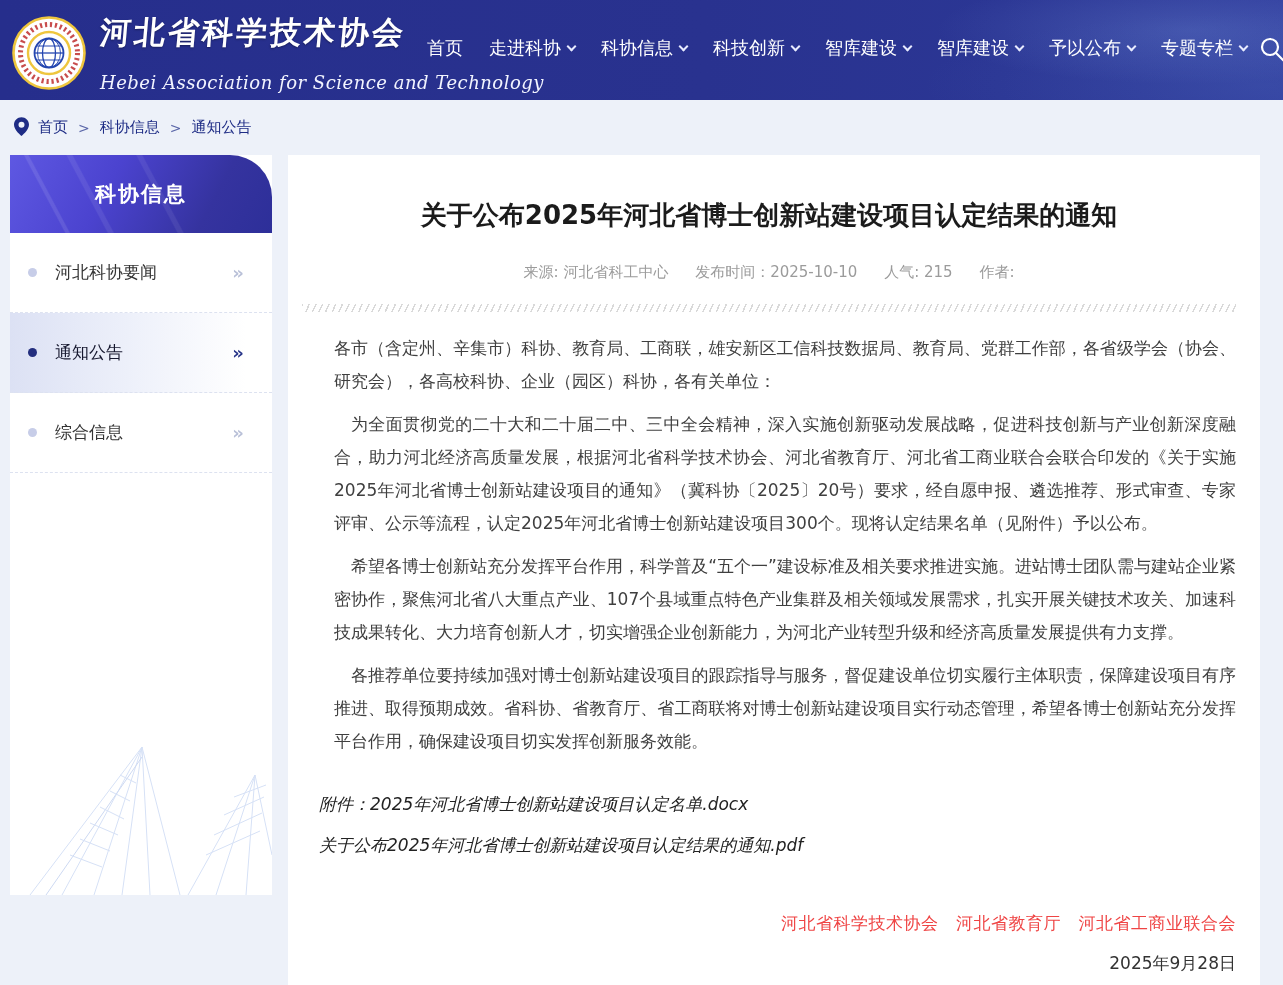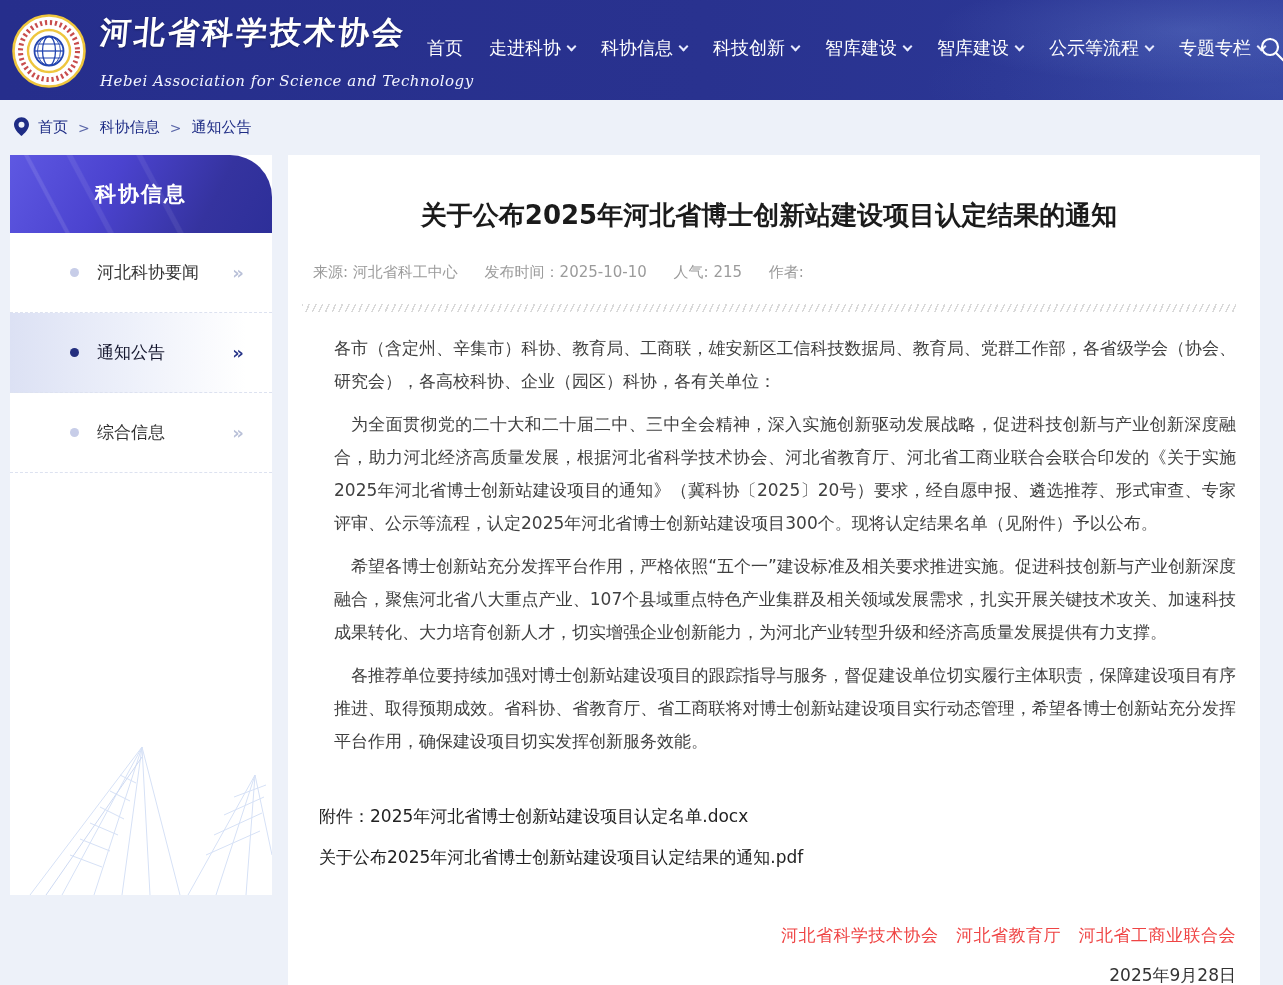--- a/index.html
+++ b/index.html
@@ -26,21 +26,21 @@
   }
   .logo-wrap { position:absolute; left:12px; top:12px; display:flex; align-items:center; gap:14px; z-index:2; }
   .emblem { width:74px; height:74px; flex:0 0 auto; }
   .site-title-block { color:#fff; }
   .site-title {
     font-size:31px; font-weight:bold; letter-spacing:3px;
     transform:skewX(-5deg); text-shadow:0 1px 2px rgba(0,0,0,.35);
   }
   .site-title-en {
     margin-top:18px; font-family:"DejaVu Serif","Liberation Serif",serif;
-    font-style:italic; font-size:15px; letter-spacing:.5px; color:#f2f4ff;
+    font-style:italic; font-size:18px; letter-spacing:.5px; color:#f2f4ff;
   }
   .main-nav { position:absolute; left:427px; top:36px; display:flex; gap:26px; z-index:2; }
   .nav-item { display:flex; align-items:center; color:#fff; font-size:18px; cursor:pointer; white-space:nowrap; }
   .caret {
     display:inline-block; width:7px; height:7px; margin-left:7px; margin-top:-4px;
     border-right:2px solid #e8ebff; border-bottom:2px solid #e8ebff; transform:rotate(45deg);
   }
   .search-btn { position:absolute; left:1259px; top:36px; z-index:2; cursor:pointer; }
 
   
@@ -66,53 +66,53 @@
   }
   .sidebar-head::before {
     content:""; position:absolute; inset:0;
     background:
       linear-gradient(62deg, transparent 18%, rgba(255,255,255,.10) 18.5%, rgba(255,255,255,.10) 19.5%, transparent 20%),
       linear-gradient(62deg, transparent 32%, rgba(255,255,255,.08) 32.5%, rgba(255,255,255,.08) 34%, transparent 34.5%),
       linear-gradient(62deg, transparent 55%, rgba(255,255,255,.07) 55.5%, rgba(255,255,255,.07) 57%, transparent 57.5%);
   }
   .side-item {
     position:relative; height:80px; display:flex; align-items:center;
-    padding:0 28px 0 60px; border-bottom:1px dashed #dde2f0; cursor:pointer;
+    padding:0 28px 0 18px; border-bottom:1px dashed #dde2f0; cursor:pointer;
   }
   .side-dot { width:9px; height:9px; border-radius:50%; background:#c7cde8; margin-right:18px; flex:0 0 auto; }
   .side-label { font-size:17px; color:#333; flex:1 1 auto; }
   .side-arrow { font-size:18px; color:#b9c0d8; font-weight:bold; }
   .side-item.active { background:linear-gradient(90deg,#dce1f4 0%,#edf0fa 45%,#ffffff 90%); }
   .side-item.active .side-dot { background:#232e7e; }
   .side-item.active .side-label { color:#15172e; }
   .side-item.active .side-arrow { color:#273489; }
   .side-building { position:absolute; left:0; bottom:0; width:262px; height:160px; }
 
   
   .main-panel {
     position:absolute; left:288px; top:155px; width:972px; height:938px;
     background:#ffffff; padding:0 24px 0 14px;
   }
   .article-title {
     margin-top:42px; text-align:center; font-size:26px; line-height:36px;
     font-weight:bold; color:#1b1b1b;
   }
-  .article-meta { margin-top:30px; text-align:left; font-size:15px; color:#9b9b9b; }
+  .article-meta { margin-top:30px; text-align:center; font-size:15px; color:#9b9b9b; }
   .article-meta span { margin:0 11px; }
   .hatch-divider {
     margin-top:22px; height:8px;
     background:repeating-linear-gradient(115deg,#d9d9d9 0 1.4px,transparent 1.4px 6px);
   }
   .article-body { margin-top:20px; }
   .para {
     font-size:17px; line-height:33px; color:#3f3f3f;
     text-align:justify; margin-bottom:10px;margin-left:32px;
   }
   .para.indent { text-indent:1em; }
-  .attachments { margin-top:42px; }
+  .attachments { margin-top:30px;font-style:italic; }
   .attach-line { font-size:17px; line-height:33px; color:#222; text-indent:1em; margin-bottom:8px; cursor:pointer; }
   .signature { margin-top:45px; text-align:right; font-size:17px; line-height:33px; color:#ef4444; letter-spacing:.5px; }
   .sign-date { margin-top:7px; text-align:right; font-size:17px; line-height:33px; color:#333; }
 </style>
 </head>
 <body>
 
 <div class="site-header">
   <div class="logo-wrap">
     <svg class="emblem" viewBox="0 0 74 74">
@@ -150,21 +150,21 @@
     </div>
     <div class="nav-item">
       <span>智库建设</span>
         <span class="caret"></span>
     </div>
     <div class="nav-item">
       <span>智库建设</span>
         <span class="caret"></span>
     </div>
     <div class="nav-item">
-      <span>公示等流程</span>
+      <span>予以公布</span>
         <span class="caret"></span>
     </div>
     <div class="nav-item">
       <span>专题专栏</span>
         <span class="caret"></span>
     </div>
   </div>
 
   <div class="search-btn">
     <svg width="28" height="28" viewBox="0 0 28 28">
@@ -241,21 +241,21 @@
     <span>发布时间：2025-10-10</span>
     <span>人气: 215</span>
     <span>作者:</span>
   </div>
 
   <div class="hatch-divider"></div>
 
   <div class="article-body">
     <p class="para">各市（含定州、辛集市）科协、教育局、工商联，雄安新区工信科技数据局、教育局、党群工作部，各省级学会（协会、研究会），各高校科协、企业（园区）科协，各有关单位：</p>
     <p class="para indent">为全面贯彻党的二十大和二十届二中、三中全会精神，深入实施创新驱动发展战略，促进科技创新与产业创新深度融合，助力河北经济高质量发展，根据河北省科学技术协会、河北省教育厅、河北省工商业联合会联合印发的《关于实施2025年河北省博士创新站建设项目的通知》（冀科协〔2025〕20号）要求，经自愿申报、遴选推荐、形式审查、专家评审、公示等流程，认定2025年河北省博士创新站建设项目300个。现将认定结果名单（见附件）予以公布。</p>
-    <p class="para indent">希望各博士创新站充分发挥平台作用，严格依照“五个一”建设标准及相关要求推进实施。促进科技创新与产业创新深度融合，聚焦河北省八大重点产业、107个县域重点特色产业集群及相关领域发展需求，扎实开展关键技术攻关、加速科技成果转化、大力培育创新人才，切实增强企业创新能力，为河北产业转型升级和经济高质量发展提供有力支撑。</p>
+    <p class="para indent">希望各博士创新站充分发挥平台作用，科学普及“五个一”建设标准及相关要求推进实施。进站博士团队需与建站企业紧密协作，聚焦河北省八大重点产业、107个县域重点特色产业集群及相关领域发展需求，扎实开展关键技术攻关、加速科技成果转化、大力培育创新人才，切实增强企业创新能力，为河北产业转型升级和经济高质量发展提供有力支撑。</p>
     <p class="para indent">各推荐单位要持续加强对博士创新站建设项目的跟踪指导与服务，督促建设单位切实履行主体职责，保障建设项目有序推进、取得预期成效。省科协、省教育厅、省工商联将对博士创新站建设项目实行动态管理，希望各博士创新站充分发挥平台作用，确保建设项目切实发挥创新服务效能。</p>
   </div>
 
   <div class="attachments">
     <div class="attach-line">附件：2025年河北省博士创新站建设项目认定名单.docx</div>
     <div class="attach-line">关于公布2025年河北省博士创新站建设项目认定结果的通知.pdf</div>
   </div>
 
   <div class="signature">河北省科学技术协会　河北省教育厅　河北省工商业联合会</div>
   <div class="sign-date">2025年9月28日</div>

